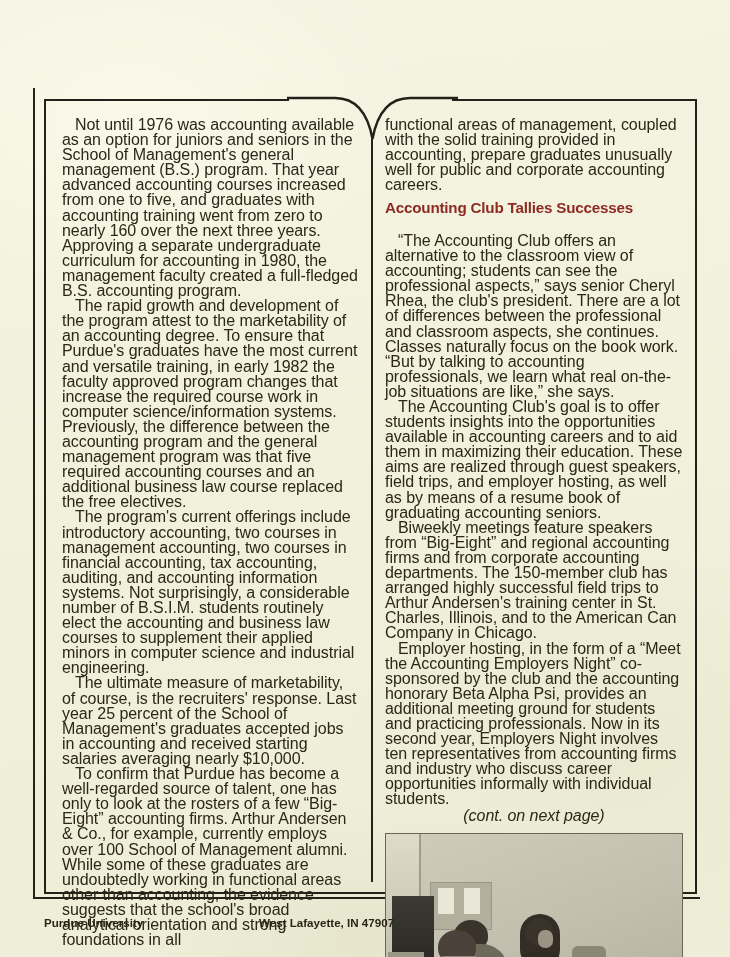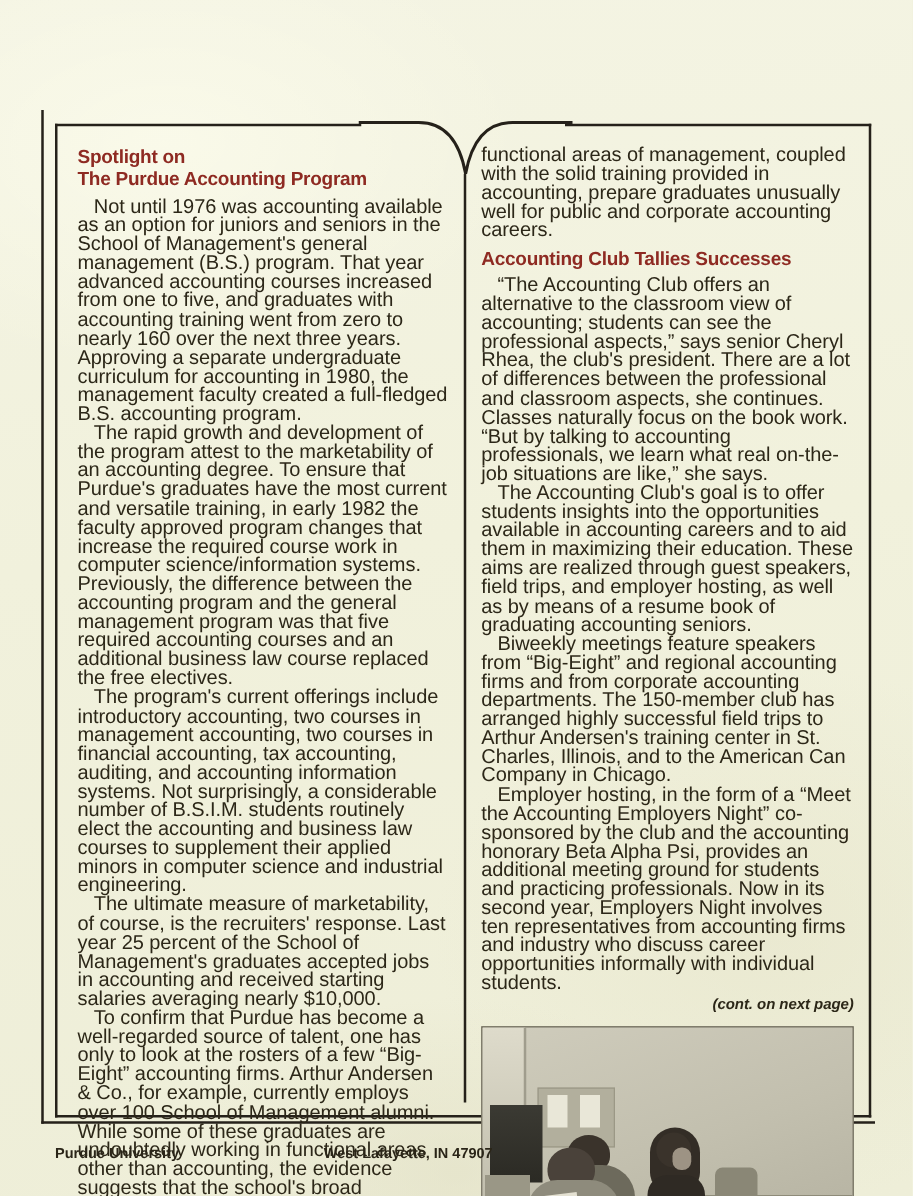--- a/index.html
+++ b/index.html
@@ -101,37 +101,36 @@
   #col-right { left: 339px; width: 298px; }
 
   .kicker, .section-head {
     color: #8e2a22;
     font-weight: bold;
     font-size: 15.2px;
     line-height: 17.5px;
     margin: 0 0 6px 0;
     letter-spacing: -0.2px;
   }
-  .section-head { margin: 7px 0 4px 0; }
+  .section-head { margin: 7px 0 16px 0; }
   .kicker .l2 { display: block; }
 
   p.body {
     margin: 0;
     text-indent: 13px;
     font-size: 16px;
     line-height: 15.1px;
   }
   p.body + p.body { margin-top: 0; }
 
   .contd {
     margin: 1px 0 0 0;
-    text-align: right;
+    text-align: center;
     font-style: italic;
-    font-size: 12px;
-    font-weight: bold;
+    font-size: 16px;
   }
 
   
   #photo-block { margin-top: 10px; }
   #photo {
     position: relative;
     width: 298px; height: 175px;
     border: 1px solid #6a6656;
     overflow: hidden;
     background: #b9b6a6;
@@ -230,24 +229,20 @@
     <div class="top-border-seg left"></div>
     <div class="top-border-seg right"></div>
 
     <svg id="centre-swoop" viewBox="0 0 171 44" preserveAspectRatio="none">
       <path d="M0,1 L48,1 C66,1 80,12 85.5,42 C91,12 105,1 123,1 L171,1" fill="none" stroke="#25211a" stroke-width="2.4" stroke-linecap="butt"></path>
     </svg>
 
     <div id="column-divider"></div>
 
     <div id="col-left" class="column">
-      <div class="kicker">
-        <span>Spotlight on</span>
-        <span class="l2">The Purdue Accounting Program</span>
-      </div>
       <p class="body">Not until 1976 was accounting available as an option for juniors and seniors in the School of Management's general management (B.S.) program. That year advanced accounting courses increased from one to five, and graduates with accounting training went from zero to nearly 160 over the next three years. Approving a separate undergraduate curriculum for accounting in 1980, the management faculty created a full-fledged B.S. accounting program.</p>
       <p class="body">The rapid growth and development of the program attest to the marketability of an accounting degree. To ensure that Purdue's graduates have the most current and versatile training, in early 1982 the faculty approved program changes that increase the required course work in computer science/information systems. Previously, the difference between the accounting program and the general management program was that five required accounting courses and an additional business law course replaced the free electives.</p>
       <p class="body">The program's current offerings include introductory accounting, two courses in management accounting, two courses in financial accounting, tax accounting, auditing, and accounting information systems. Not surprisingly, a considerable number of B.S.I.M. students routinely elect the accounting and business law courses to supplement their applied minors in computer science and industrial engineering.</p>
       <p class="body">The ultimate measure of marketability, of course, is the recruiters' response. Last year 25 percent of the School of Management's graduates accepted jobs in accounting and received starting salaries averaging nearly $10,000.</p>
       <p class="body">To confirm that Purdue has become a well-regarded source of talent, one has only to look at the rosters of a few “Big-Eight” accounting firms. Arthur Andersen &amp; Co., for example, currently employs over 100 School of Management alumni. While some of these graduates are undoubtedly working in functional areas other than accounting, the evidence suggests that the school's broad analytical orientation and strong foundations in all</p>
     </div>
 
     <div id="col-right" class="column">
       <p class="body" style="text-indent:0">functional areas of management, coupled with the solid training provided in accounting, prepare graduates unusually well for public and corporate accounting careers.</p>
       <div class="section-head">Accounting Club Tallies Successes</div>

